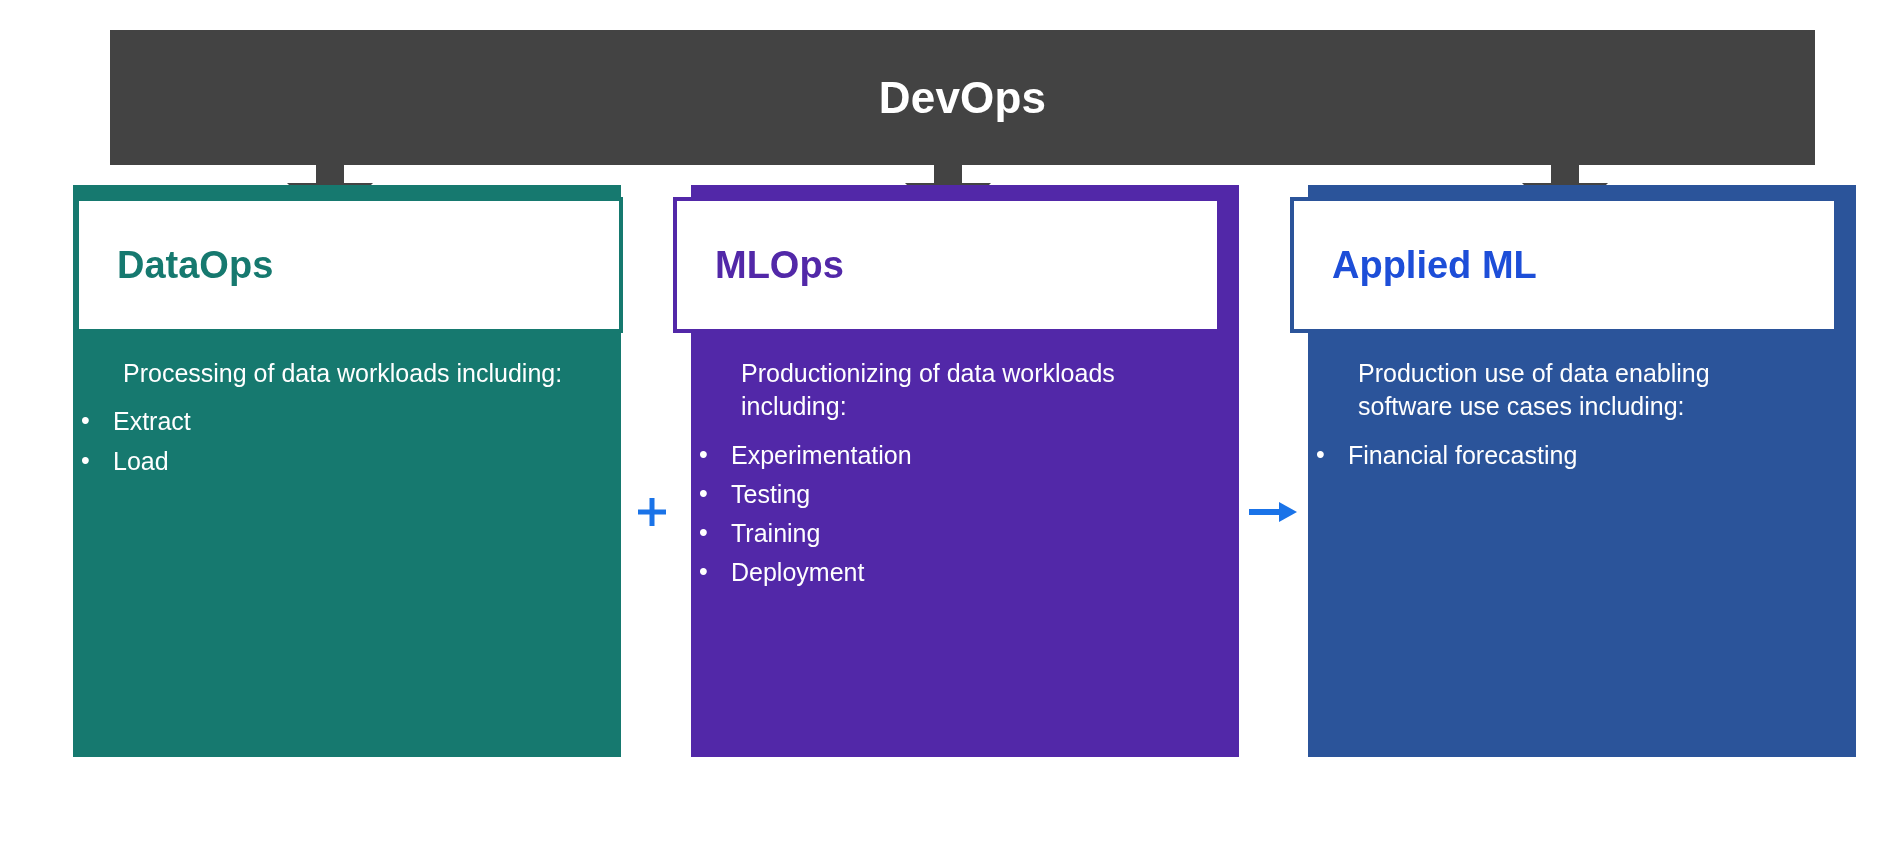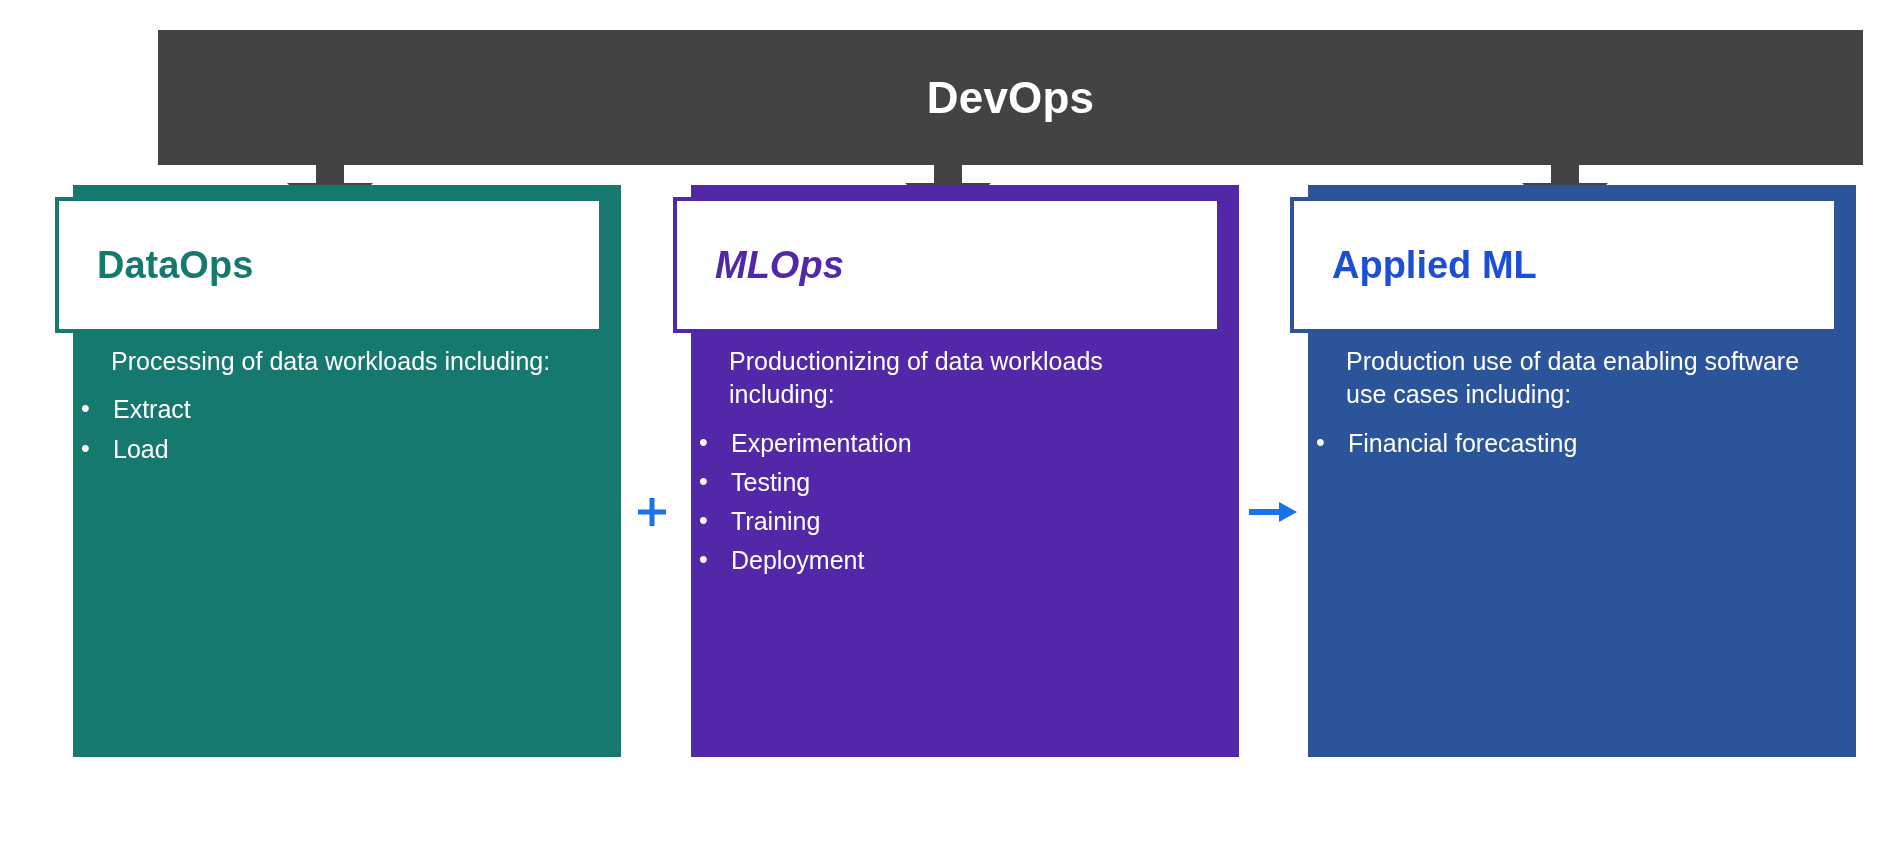--- a/index.html
+++ b/index.html
@@ -23,21 +23,20 @@
   .devops-bar {
     position: absolute;
     left: 110px;
     top: 30px;
     width: 1705px;
     height: 135px;
     background: #434343;
     display: flex;
     align-items: center;
     justify-content: center;
-    margin-left: 48px;
   }
   .devops-title {
     color: #ffffff;
     font-size: 44px;
     font-weight: bold;
     letter-spacing: 0.2px;
     line-height: 1;
   }
 
   
@@ -99,21 +98,21 @@
     position: absolute;
     left: 18px;
     top: 160px;
     width: 548px;
     color: #ffffff;
   }
   .pillar .lead {
     font-size: 25px;
     line-height: 1.33;
     padding: 0 38px 0 38px;
-    margin: 0;
+    margin: 12px;
   }
   .pillar ul {
     margin: 12px 0 0 0;
     list-style: none;
   }
   .pillar li {
     font-size: 25px;
     line-height: 1.57;
     position: relative;
   }
@@ -164,42 +163,42 @@
     <div class="shaft" style="background: rgb(67, 67, 67);"></div>
     <div class="head" style="border-top-color: rgb(67, 67, 67);"></div>
   </div>
   <div class="down-arrow" style="left:1522px; top:163px;">
     <div class="shaft" style="background: rgb(67, 67, 67);"></div>
     <div class="head" style="border-top-color: rgb(67, 67, 67);"></div>
   </div>
 
   <div class="pillar" id="pillar-dataops">
     <div class="body" style="background: rgb(22, 121, 111);"></div>
-    <div class="header" style="border-color: rgb(22, 121, 111);">
+    <div class="header" style="border-color: rgb(22, 121, 111); margin-left: 20px;">
       <span class="header-title" style="color: rgb(22, 121, 111);">DataOps</span>
     </div>
     <div class="content">
       <p class="lead">Processing of data workloads including:</p>
       <ul>
         <li>Extract</li>
         <li>Load</li>
       </ul>
     </div>
   </div>
 
   <div class="connector" id="connector-plus">
     <svg width="34" height="34" viewBox="0 0 34 34" aria-hidden="true">
       <rect x="14.5" y="3" width="5" height="28" fill="#1a73e8"></rect>
       <rect x="3" y="14.5" width="28" height="5" fill="#1a73e8"></rect>
     </svg>
   </div>
 
   <div class="pillar" id="pillar-mlops">
     <div class="body" style="background: rgb(82, 40, 168);"></div>
-    <div class="header" style="border-color: rgb(82, 40, 168); font-style: italic;">
+    <div class="header" style="border-color: rgb(82, 40, 168);">
       <span class="header-title" style="color: rgb(82, 40, 168);">MLOps</span>
     </div>
     <div class="content">
       <p class="lead">Productionizing of data workloads including:</p>
       <ul>
         <li>Experimentation</li>
         <li>Testing</li>
         <li>Training</li>
         <li>Deployment</li>
       </ul>

